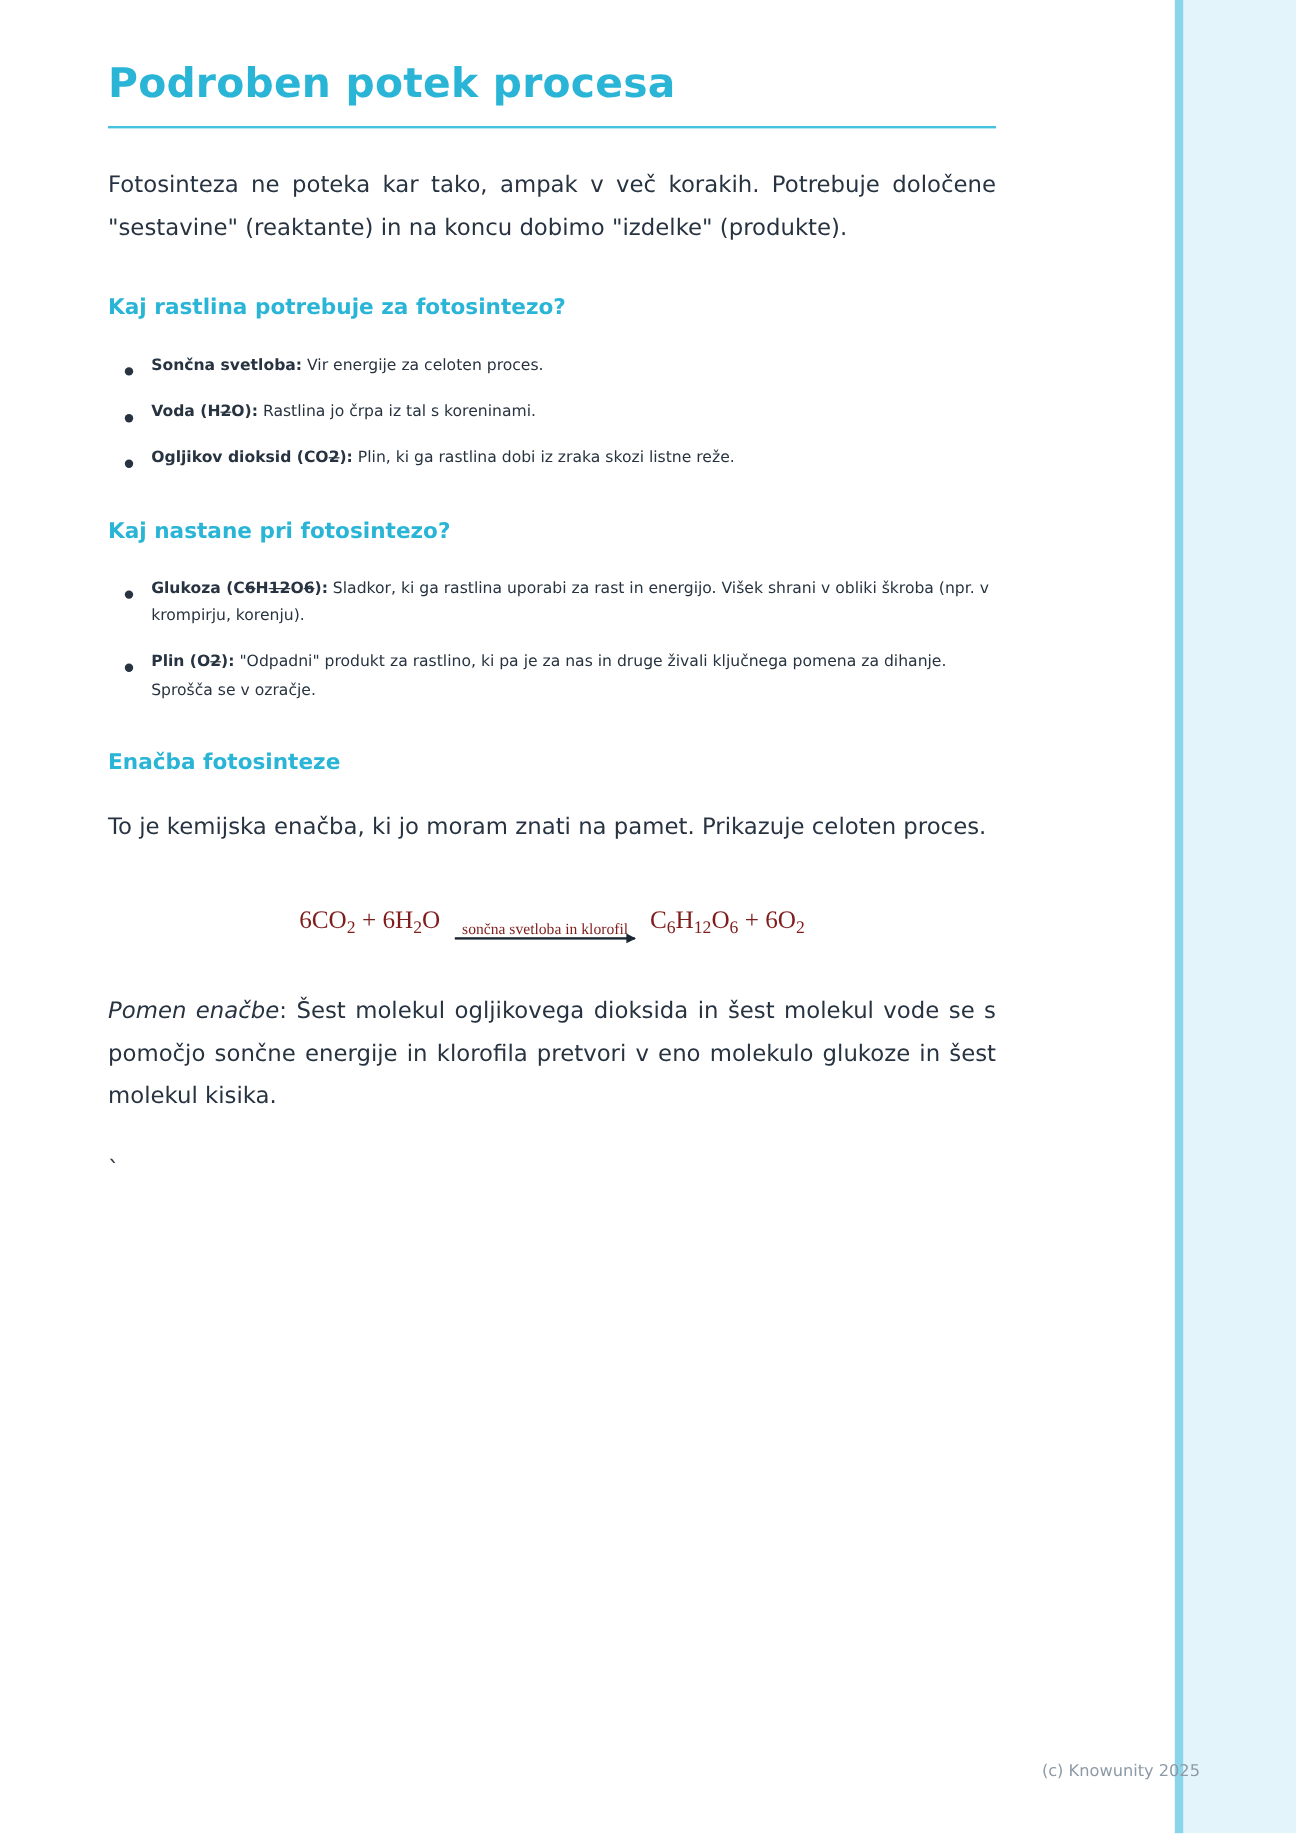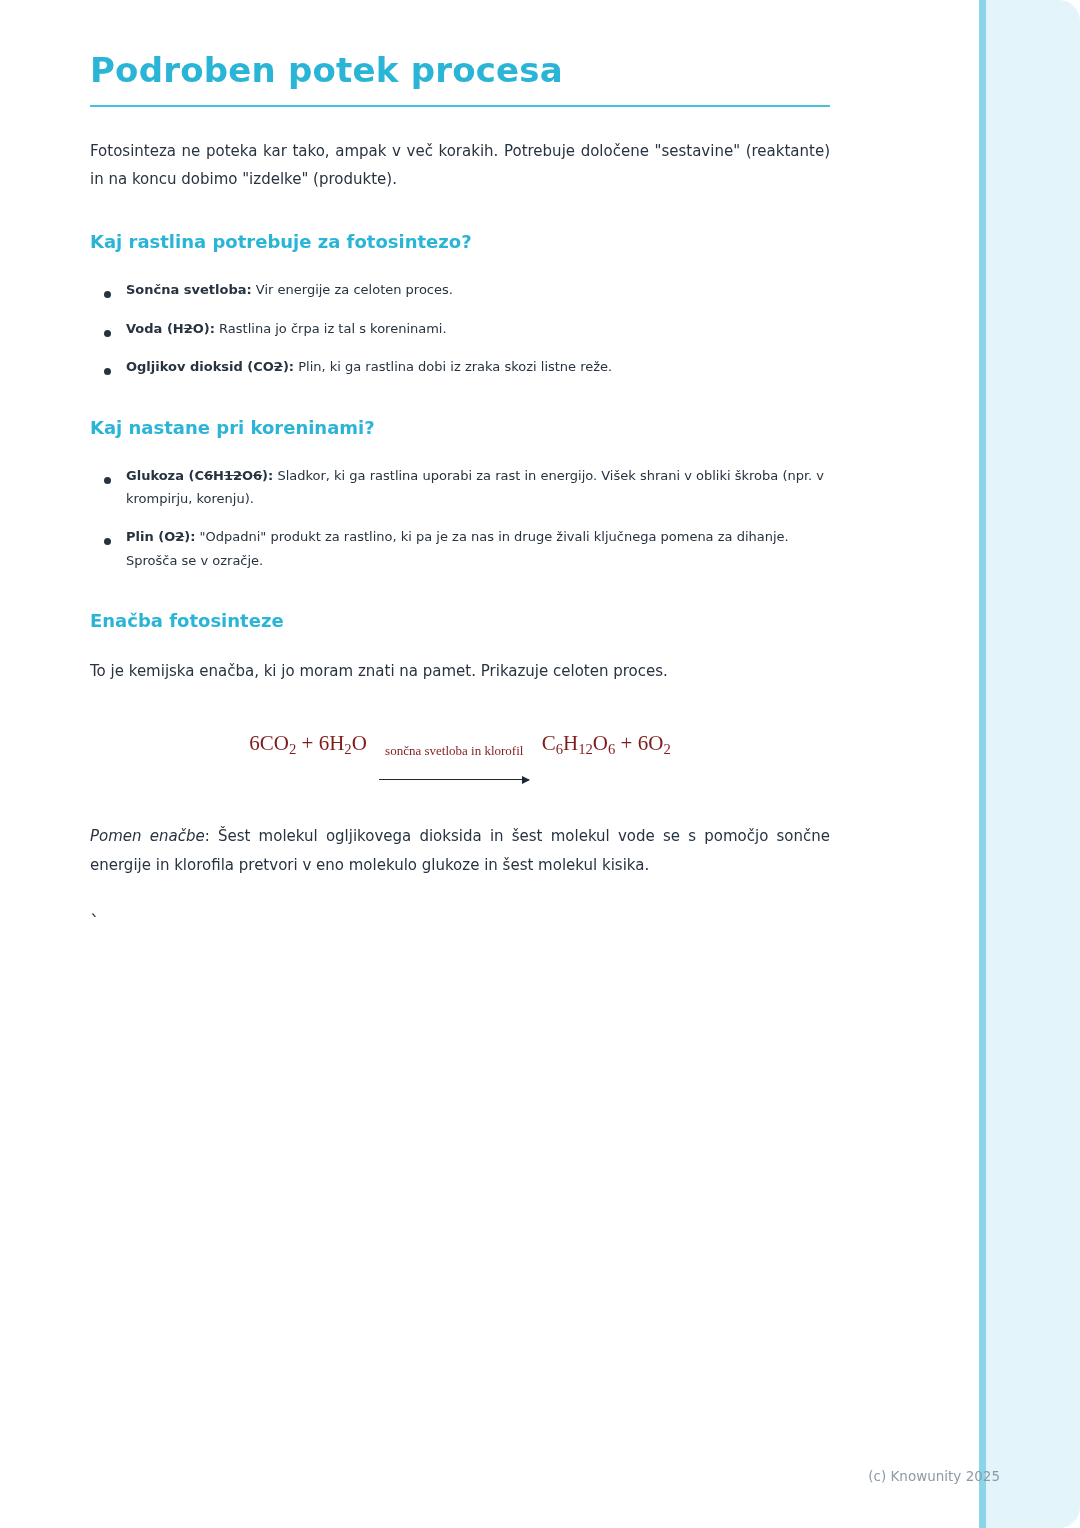--- a/index.html
+++ b/index.html
@@ -5,21 +5,20 @@
   * { box-sizing: border-box; }
   html, body { margin: 0; padding: 0; background: #ffffff; }
   .page {
     position: relative;
     width: 1080px;
     height: 1528px;
     background: #ffffff;
     overflow: hidden;
     font-family: "DejaVu Sans", "Liberation Sans", sans-serif;
     color: var(--body-text, #273340);
-    border-radius: 21px;
   }
   .stripe {
     position: absolute;
     top: 0; right: 0; bottom: 0;
     width: 101px;
     background: var(--stripe-fill, #e3f5fb);
     border-left: 7px solid var(--stripe-line, #8ad5e9);
     z-index: 0;
   }
   .content {
@@ -35,21 +34,21 @@
     color: var(--accent, #2ab5d7);
   }
   .title-rule {
     border: none;
     height: 2px;
     background: var(--rule, #45c2de);
     margin: 15px 0 30px 0;
   }
   .para {
     margin: 0;
-    font-size: 15px;
+    font-size: 19px;
     line-height: 1.88;
   }
   .justify { text-align: justify; }
   .heading {
     margin: 38px 0 26px 0;
     font-size: 18px;
     font-weight: 700;
     color: var(--accent, #2ab5d7);
   }
   .bullets {
@@ -88,21 +87,21 @@
   .eq-arrow {
     display: inline-flex;
     flex-direction: column;
     align-items: center;
     margin: 0 7px;
     vertical-align: -5px;
   }
   .eq-arrow-label {
     font-size: 13px;
     line-height: 1.2;
-    padding: 0 6px 20px 6px;
+    padding: 0 6px 0 6px;
     white-space: nowrap;
   }
   .eq-arrow-line {
     align-self: stretch;
     height: 1.5px;
     background: #1c2733;
     position: relative;
   }
   .eq-arrow-line::after {
     content: "";
@@ -149,21 +148,21 @@
       <li>
         <span class="dot"></span>
         <span class="bullet-text"><span class="seg-b">Voda (H</span><span class="seg-x">2</span><span class="seg-b">O):</span><span class="seg-n"> Rastlina jo črpa iz tal s koreninami.</span></span>
       </li>
       <li>
         <span class="dot"></span>
         <span class="bullet-text"><span class="seg-b">Ogljikov dioksid (CO</span><span class="seg-x">2</span><span class="seg-b">):</span><span class="seg-n"> Plin, ki ga rastlina dobi iz zraka skozi listne reže.</span></span>
       </li>
     </ul>
 
-    <h2 class="heading">Kaj nastane pri koreninami?</h2>
+    <h2 class="heading">Kaj nastane pri fotosintezo?</h2>
     <ul class="bullets">
       <li>
         <span class="dot"></span>
         <span class="bullet-text"><span class="seg-b">Glukoza (C</span><span class="seg-x">6</span><span class="seg-b">H</span><span class="seg-x">12</span><span class="seg-b">O</span><span class="seg-x">6</span><span class="seg-b">):</span><span class="seg-n"> Sladkor, ki ga rastlina uporabi za rast in energijo. Višek shrani v obliki škroba (npr. v krompirju, korenju).</span></span>
       </li>
       <li>
         <span class="dot"></span>
         <span class="bullet-text"><span class="seg-b">Plin (O</span><span class="seg-x">2</span><span class="seg-b">):</span><span class="seg-n"> "Odpadni" produkt za rastlino, ki pa je za nas in druge živali ključnega pomena za dihanje. Sprošča se v ozračje.</span></span>
       </li>
     </ul>

